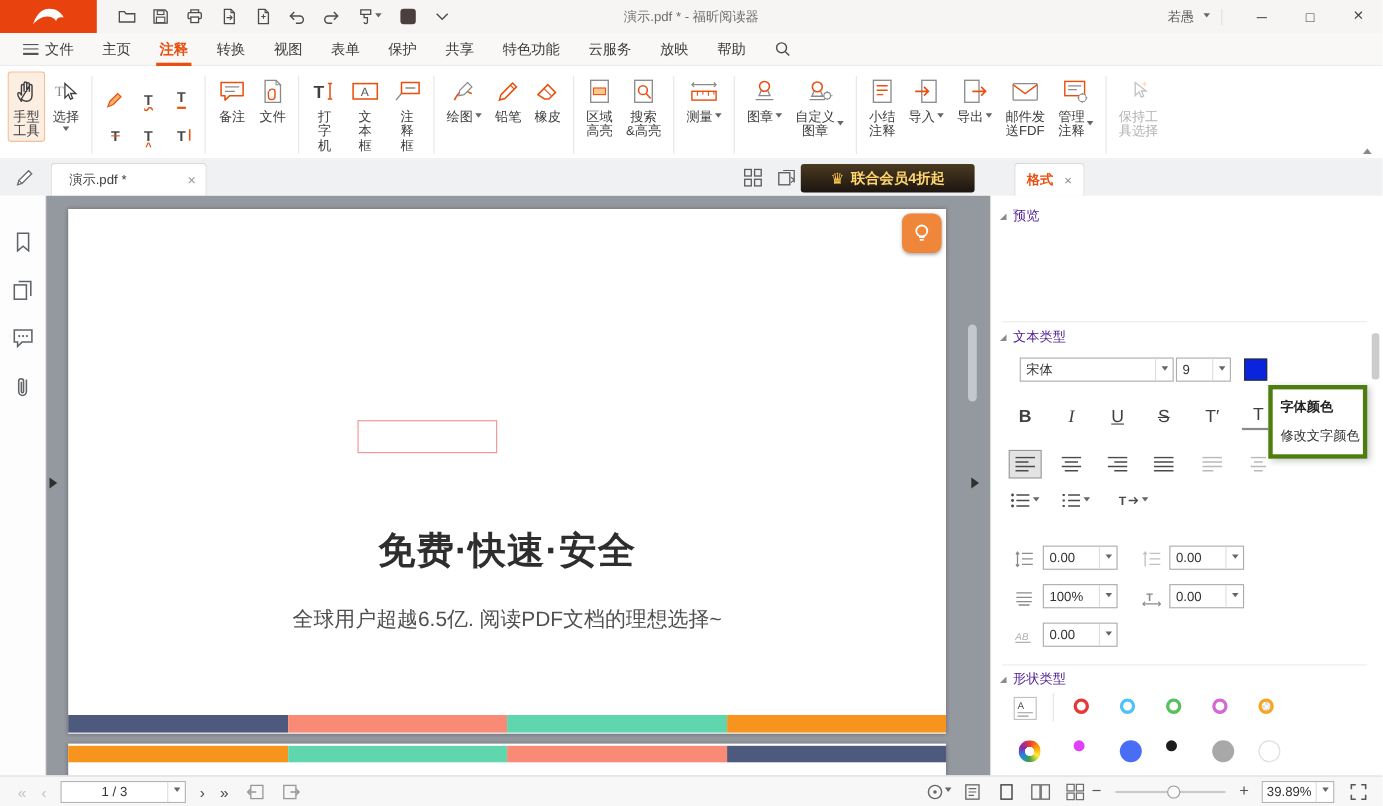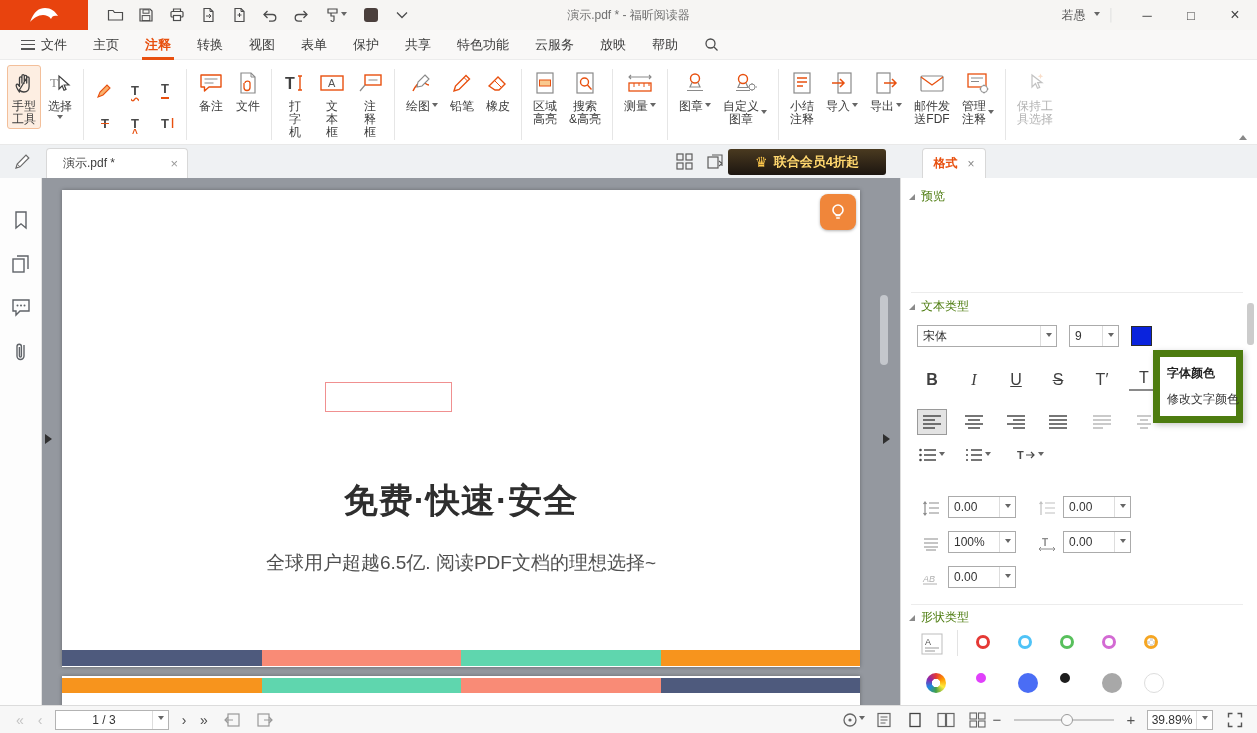--- a/index.html
+++ b/index.html
@@ -76,21 +76,21 @@
   .bars span{flex:1}
   .bars2{position:absolute;left:0;right:0;top:2px;height:15px;display:flex}
   .bars2 span{flex:1}
   .bulb{position:absolute;left:778px;top:16px;width:36px;height:36px;background:#f0863a;border-radius:8px;display:flex;align-items:center;justify-content:center;box-shadow:0 1px 3px rgba(0,0,0,.3)}
   .dscroll{position:absolute;right:12px;top:117px;width:8px;height:70px;background:#c4c7cc;border-radius:4px}
   .expander{position:absolute;top:256px;width:0;height:0;border:5px solid transparent;border-left:7px solid #2f2f2f}
   .exp-l{left:3px}.exp-r{right:5px}
 
   
   .rightpanel{position:absolute;left:900px;top:178px;width:357px;height:527px;background:#fff;border-left:1px solid #ddd}
-  .phdr{position:absolute;display:flex;align-items:center;gap:6px;font-size:12px;color:#4d7c0f}
+  .phdr{position:absolute;display:flex;align-items:center;gap:6px;font-size:12px;color:#4c1d95}
   .tri{width:0;height:0;border-bottom:6px solid #8a8a8a;border-left:6px solid transparent}
   .pline{position:absolute;left:10px;right:14px;border-top:1px solid #ececec}
   .pvbox{position:absolute;left:20px;top:34px;width:246px;height:68px;background:#f4f4f4;border:1px solid #cfcfcf}
   .pvrect{position:absolute;left:75px;top:16px;width:96px;height:30px;background:#fff;border:1px solid #ff6a6a}
   .pvtext{font-family:"Liberation Serif","DejaVu Serif",serif;font-size:10px;padding:1px 3px}
   .sel{position:absolute;height:22px;border:1px solid #ababab;background:#fff;display:flex;align-items:center;font-size:12px;color:#333}
   .stext{flex:1;padding-left:5px;white-space:nowrap;overflow:hidden}
   .sdd{width:16px;height:100%;display:flex;align-items:center;justify-content:center;border-left:1px solid #ddd;flex:none}
   .fswatch{position:absolute;left:230px;top:148px;width:21px;height:20px;border:1px solid #2c2c2c}
   .fbtn{position:absolute;top:189px;width:30px;height:26px;display:flex;align-items:center;justify-content:center;font-size:16px;color:#3f3f3f}
@@ -102,21 +102,21 @@
   .lsticon{position:absolute;top:270px;display:flex;align-items:center;gap:3px}
   .spico{position:absolute;width:20px;height:20px;display:flex;align-items:center;justify-content:center;color:#8b8b8b;font-size:11px}
   .aicon{position:absolute;left:20px;top:455px}
   .pvline{position:absolute;left:56px;top:452px;width:1px;height:26px;background:#e3e3e3}
   .ring{position:absolute;width:14px;height:14px;border-radius:50%;border:3px solid #000;background:#fff}
   .checker{background-image:linear-gradient(45deg,#ddd 25%,transparent 25%,transparent 75%,#ddd 75%),linear-gradient(45deg,#ddd 25%,transparent 25%,transparent 75%,#ddd 75%);background-size:6px 6px;background-position:0 0,3px 3px}
   .dot{position:absolute;width:20px;height:20px;border-radius:50%}
   .ringdot{position:absolute;width:10px;height:10px;border-radius:50%;border:5px solid #000;background:#fff}
   .rainbow{background:radial-gradient(circle,#fff 29%,rgba(255,255,255,0) 31%),conic-gradient(#e53935,#ff9800,#ffeb3b,#43a047,#1e88e5,#8e24aa,#e53935)}
   .whitedot{border:1px solid #ddd;background:#fff}
-  .tooltip{position:absolute;left:252px;top:172px;width:90px;background:#fff;border:7px solid #4d7c0f;box-shadow:2px 2px 6px rgba(0,0,0,.22);padding:8px 7px;z-index:60;font-size:12px}
+  .tooltip{position:absolute;left:252px;top:172px;width:90px;background:#fff;border:4px solid #4d7c0f;box-shadow:2px 2px 6px rgba(0,0,0,.22);padding:8px 7px;z-index:60;font-size:12px}
   .tt1{font-weight:700;color:#222;margin-bottom:9px;white-space:nowrap}
   .tt2{color:#333;white-space:nowrap}
   .pscroll{position:absolute;right:3px;top:125px;width:7px;height:42px;background:#ccc;border-radius:3px}
 
   
   .statusbar{position:absolute;left:0;top:705px;width:100%;height:28px;background:#f7f7f7;border-top:1px solid #dcdcdc;display:flex;align-items:center;padding:0 10px;font-size:13px;color:#555}
   .nav{width:20px;text-align:center;font-size:14px;color:#4a4a4a}
   .nav.dis{color:#c3c3c3}
   .pagebox{width:114px;height:20px;border:1px solid #b3b3b3;background:#fff;display:flex;align-items:center;margin:0 5px}
   .ptext{flex:1;text-align:center;font-size:12px;color:#333}
@@ -641,21 +641,21 @@
     <span class="tri"></span>
     <span>预览</span>
   </div>
 
   <div class="pline" style="top:114px"></div>
   <div class="phdr" style="left:8px;top:120px">
     <span class="tri"></span>
     <span>文本类型</span>
   </div>
 
-  <div class="sel" style="left:16px;top:147px;width:140px">
+  <div class="sel" style="left:26px;top:147px;width:140px">
     <span class="stext">宋体</span>
     <span class="sdd">
         <span class="caret"></span>
       </span>
   </div>
   <div class="sel" style="left:168px;top:147px;width:50px">
     <span class="stext">9</span>
     <span class="sdd">
         <span class="caret"></span>
       </span>

